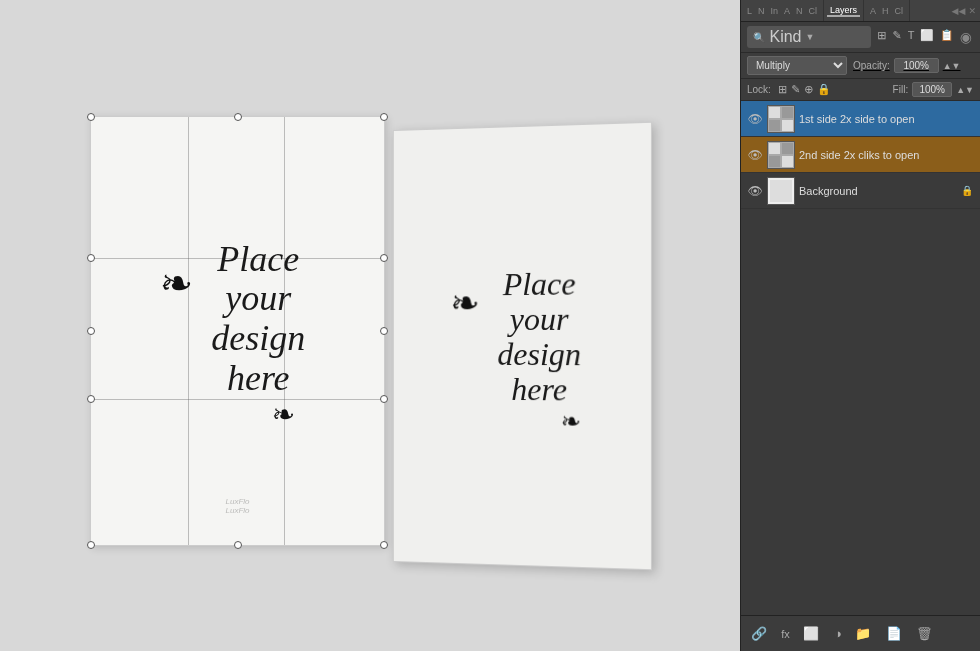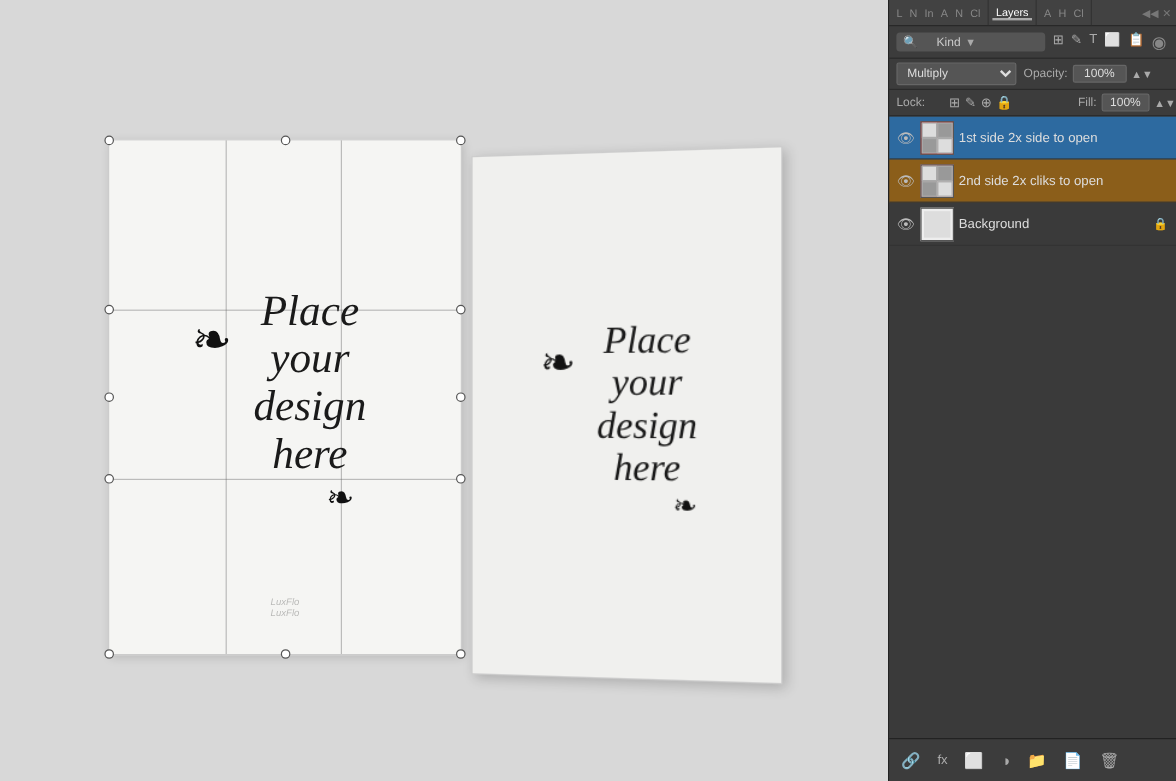--- a/index.html
+++ b/index.html
@@ -200,20 +200,21 @@
       padding: 2px 4px;
       border-radius: 2px;
       width: 100px;
       cursor: pointer;
     }
 
     .opacity-row {
       display: flex;
       align-items: center;
       gap: 4px;
+      text-decoration: underline;
     }
 
     .opacity-label {
       font-size: 10px;
       color: #aaa;
     }
 
     .opacity-input {
       background: #555;
       border: 1px solid #666;
@@ -228,21 +229,21 @@
     .opacity-arrow {
       color: #aaa;
       font-size: 9px;
     }
 
     
     .lock-row {
       display: flex;
       align-items: center;
       padding: 3px 6px;
-      gap: 20px;
+      gap: 7px;
       border-bottom: 1px solid #2a2a2a;
     }
 
     .lock-label {
       font-size: 10px;
       color: #aaa;
     }
 
     .lock-icons {
       display: flex;
@@ -529,21 +530,21 @@
     </div>
     <div class="collapse-icons">
       <span class="collapse-icon">◀◀</span>
       <span class="collapse-icon">✕</span>
     </div>
   </div>
 
   <div class="search-row">
     <div class="search-box">
       <span style="font-size:10px;color:#aaa;">🔍</span>
-      <span style="font-size:10px;color:#ccc;margin-left:11px;">Kind</span>
+      <span style="font-size:16px;color:#ccc;">Kind</span>
       <span class="dropdown-arrow">▼</span>
     </div>
     <div class="search-icons">
       <span class="search-icon-btn">⊞</span>
       <span class="search-icon-btn">✎</span>
       <span class="search-icon-btn">T</span>
       <span class="search-icon-btn">⬜</span>
       <span class="search-icon-btn">📋</span>
       <span class="search-icon-btn" style="font-size:14px;color:#888;">◉</span>
     </div>

